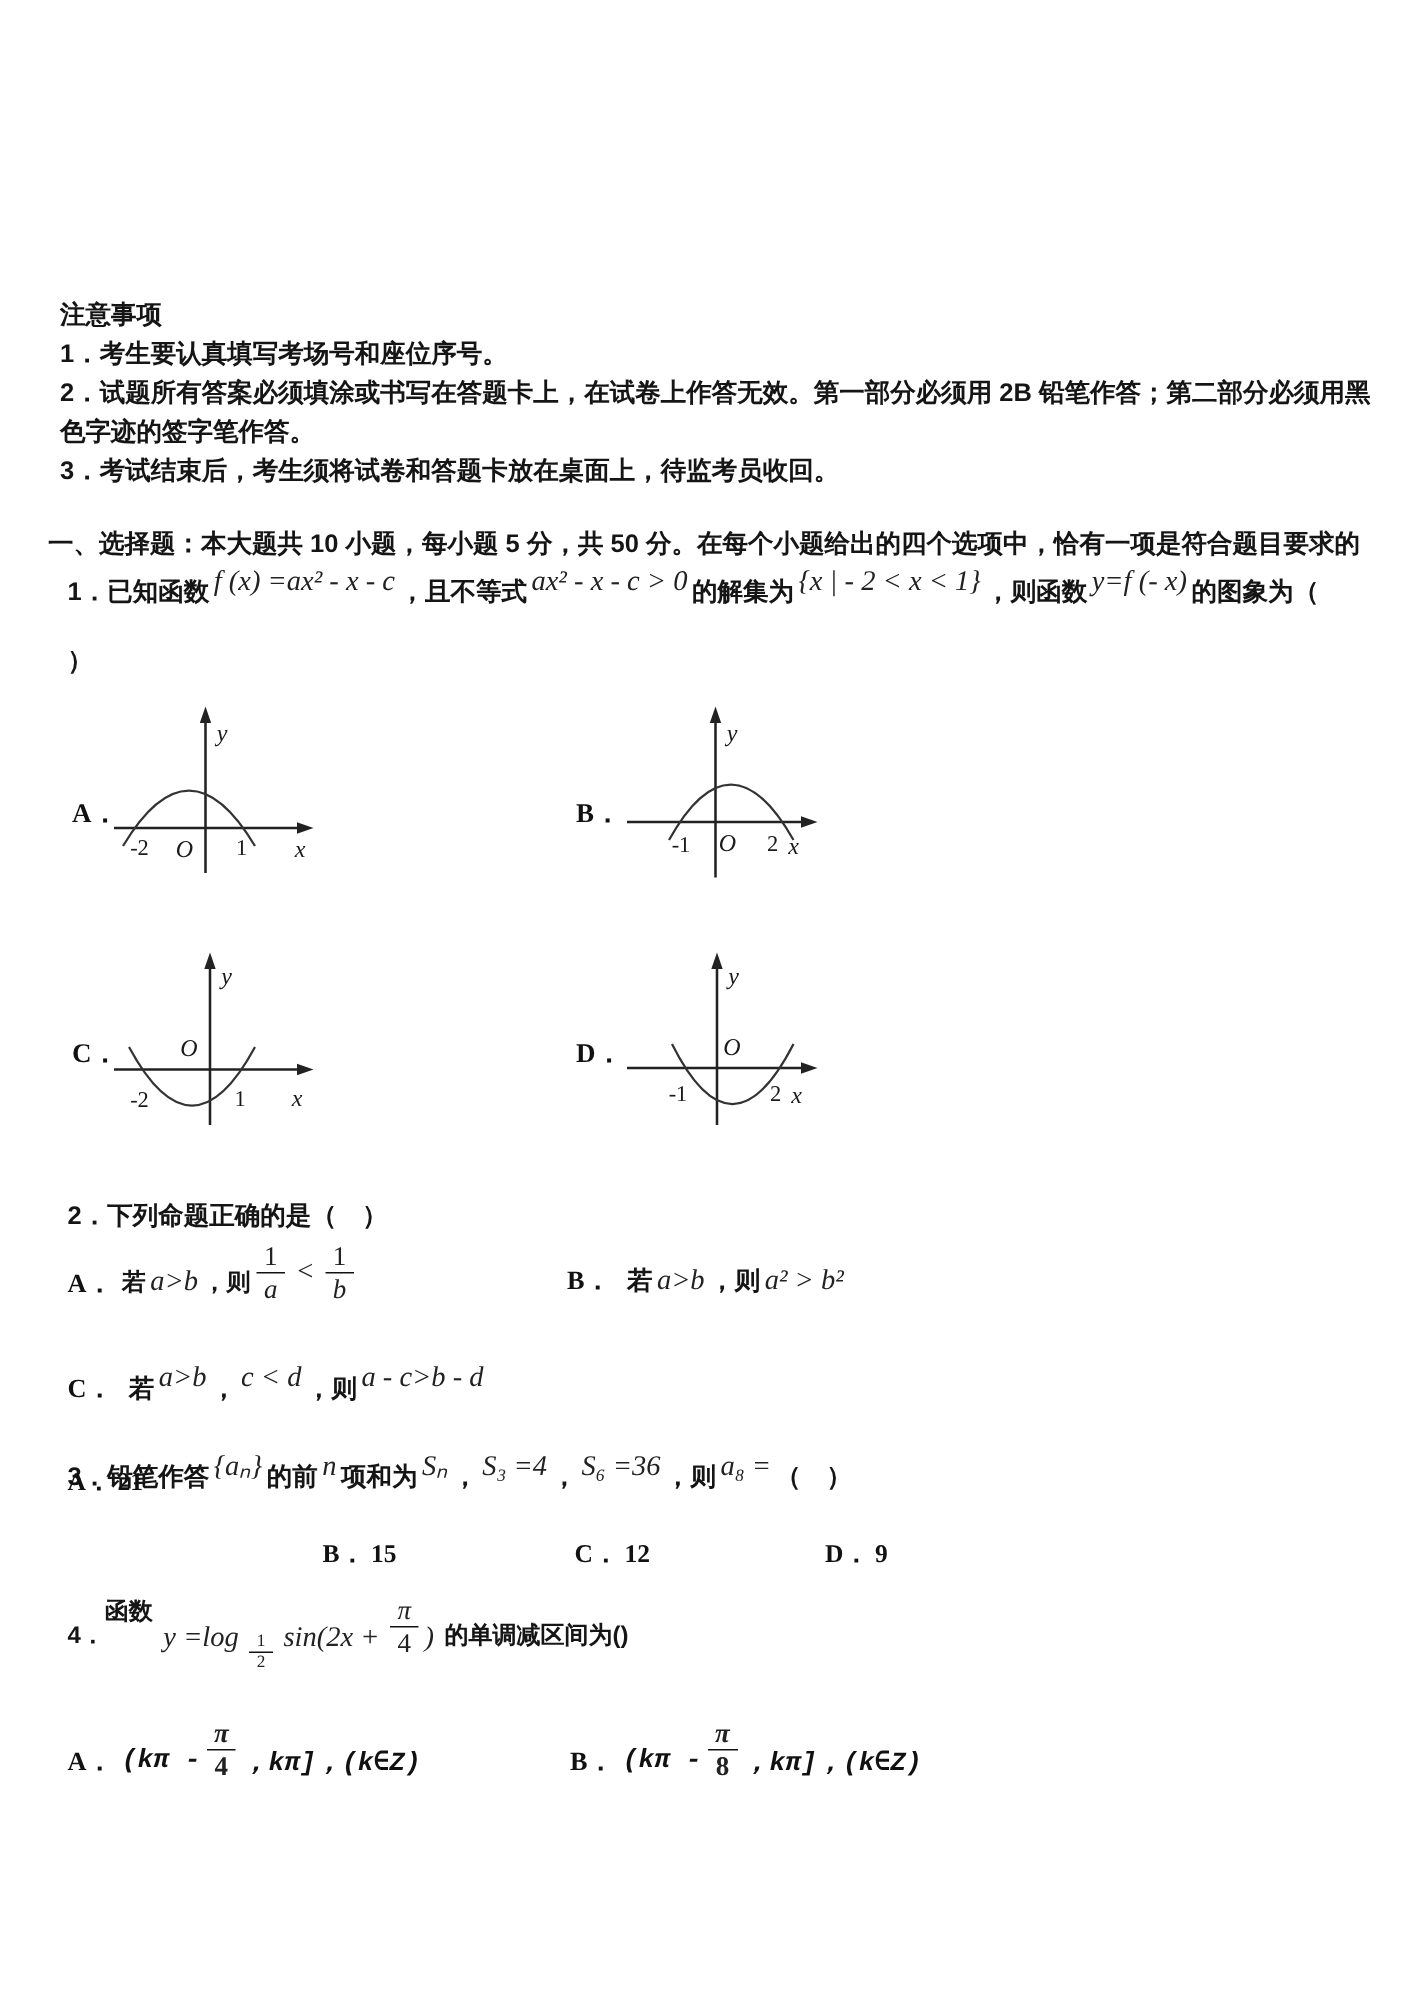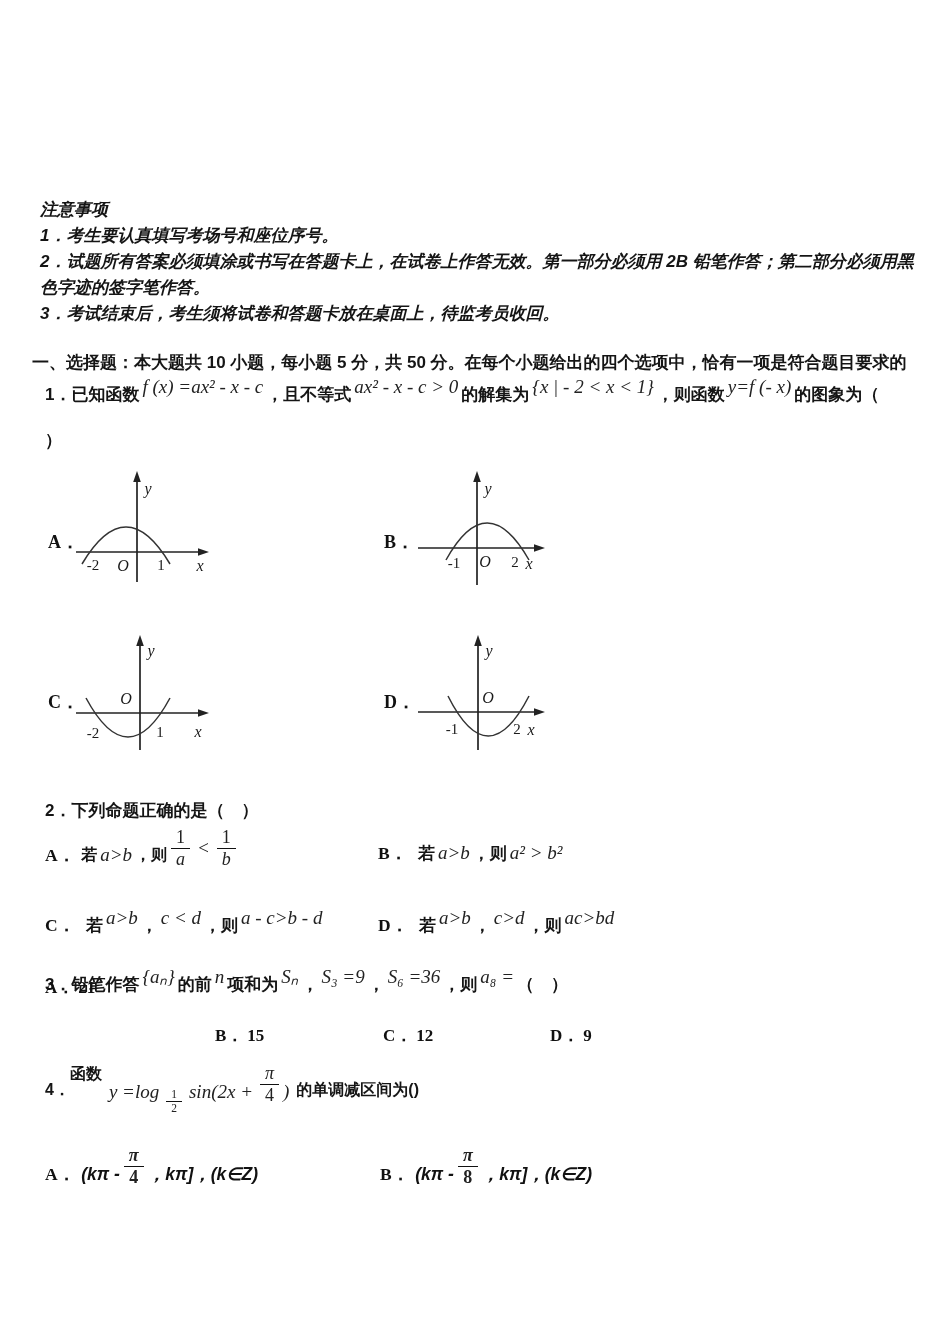--- a/index.html
+++ b/index.html
@@ -1,39 +1,39 @@
 <!DOCTYPE html>
 <html><head>
 <meta charset="utf-8">
 <style>
   html,body{margin:0;padding:0;background:#888;}
   .page{position:relative;width:950px;height:1344px;background:#ffffff;overflow:hidden;
         font-family:"Liberation Sans",sans-serif;color:#151515;}
   .cjk{font-family:"Liberation Sans",sans-serif;font-weight:700;color:#151515;}
   .title{position:absolute;top:103px;left:0;width:950px;text-align:center;
          font-size:24px;line-height:50px;font-weight:800;color:#000;}
-  .notes{position:absolute;top:197px;left:40px;width:880px;font-size:17px;line-height:26px;font-style:italic;}
+  .notes{position:absolute;top:197px;left:40px;width:880px;font-size:17px;line-height:26px;}
   .sec{position:absolute;top:351px;left:32px;width:885px;font-size:17px;line-height:24px;}
   .qline{position:absolute;white-space:nowrap;font-size:17px;}
   .fm{font-family:"Liberation Serif",serif;font-style:italic;font-size:19px;color:#222;
       position:relative;top:-7px;padding:0 3px;font-weight:400;}
   .fm-flat{font-family:"Liberation Serif",serif;font-style:italic;font-size:19px;color:#222;
       padding:0 3px;font-weight:400;}
   .frac{display:inline-flex;flex-direction:column;align-items:center;
         font-family:"Liberation Serif",serif;font-size:18px;line-height:1.15;
         vertical-align:middle;margin:0 4px;color:#222;}
   .frac .num{padding:0 5px;border-bottom:1.4px solid #111;display:block;}
   .frac .den{display:block;}
   .frac.sm{font-size:11.5px;line-height:1.05;}
   .it{font-style:italic;}
   .optrow{position:absolute;display:flex;align-items:center;}
   .optletter{font-family:"Liberation Serif",serif;font-weight:700;font-size:17.5px;color:#111;}
   .dn{transform:translateY(7px);}
   .dn8{transform:translateY(8px);}
-  .bi{font-family:Liberation Sans, sans-serif;font-weight:700;font-style:italic;
+  .bi{font-family:Liberation Mono, monospace;font-weight:700;font-style:italic;
       font-size:17.5px;color:#111;}
   .bold-serif{font-family:"Liberation Serif",serif;font-weight:700;font-size:17px;color:#111;}
   .glabel{position:absolute;font-family:"Liberation Serif",serif;font-weight:700;
           font-size:18px;color:#111;}
   .graph{position:absolute;}
   svg text{font-family:"Liberation Serif",serif;fill:#1a1a1a;}
   .tn{font-size:15px;}
   .ti{font-size:16px;font-style:italic;}
   .fgroup{display:inline-flex;align-items:center;margin:0 4px;height:56px;}
 </style>
@@ -144,27 +144,23 @@
   <div class="qline" style="top:841px;left:378px;">
     <span class="optletter">B．</span>
     <span class="cjk" style="margin-left:6px;">若</span><span class="fm-flat">a&gt;b</span><span class="cjk">，则</span><span class="fm-flat">a² &gt; b²</span>
   </div>
 
   <div class="qline" style="top:913px;left:45px;">
     <span class="optletter">C．</span>
     <span class="cjk" style="margin-left:6px;">若</span><span class="fm">a&gt;b</span><span class="cjk">，</span><span class="fm">c &lt; d</span><span class="cjk">，则</span><span class="fm">a - c&gt;b - d</span>
   </div>
 
-  <div class="qline" style="top:913px;left:378px;">
-    <span class="optletter">D．</span>
-    <span class="cjk" style="margin-left:6px;">若</span><span class="fm">a&gt;b</span><span class="cjk">，</span><span class="fm">c&gt;d</span><span class="cjk">，则</span><span class="fm">ac&gt;bd</span>
-  </div>
 
   <div class="qline cjk" style="top:970px;left:45px;">
-    <span>3．</span><span>铅笔作答</span><span class="fm">{aₙ}</span><span>的前</span><span class="fm">n</span><span>项和为</span><span class="fm">Sₙ</span><span>，</span><span class="fm">S₃ =9</span><span>，</span><span class="fm">S₆ =36</span><span>，则</span><span class="fm">a₈ =</span><span>（　）</span>
+    <span>3．</span><span>铅笔作答</span><span class="fm">{aₙ}</span><span>的前</span><span class="fm">n</span><span>项和为</span><span class="fm">Sₙ</span><span>，</span><span class="fm">S₃ =4</span><span>，</span><span class="fm">S₆ =36</span><span>，则</span><span class="fm">a₈ =</span><span>（　）</span>
   </div>
 
   <div class="qline bold-serif" style="top:976px;left:45px;">
     <span>A．</span><span style="margin-left:4px;">21</span>
   </div>
   <div class="qline bold-serif" style="top:1024px;left:215px;">
     <span>B．</span><span style="margin-left:4px;">15</span>
   </div>
   <div class="qline bold-serif" style="top:1024px;left:383px;">
     <span>C．</span><span style="margin-left:4px;margin-top:19px;">12</span>

